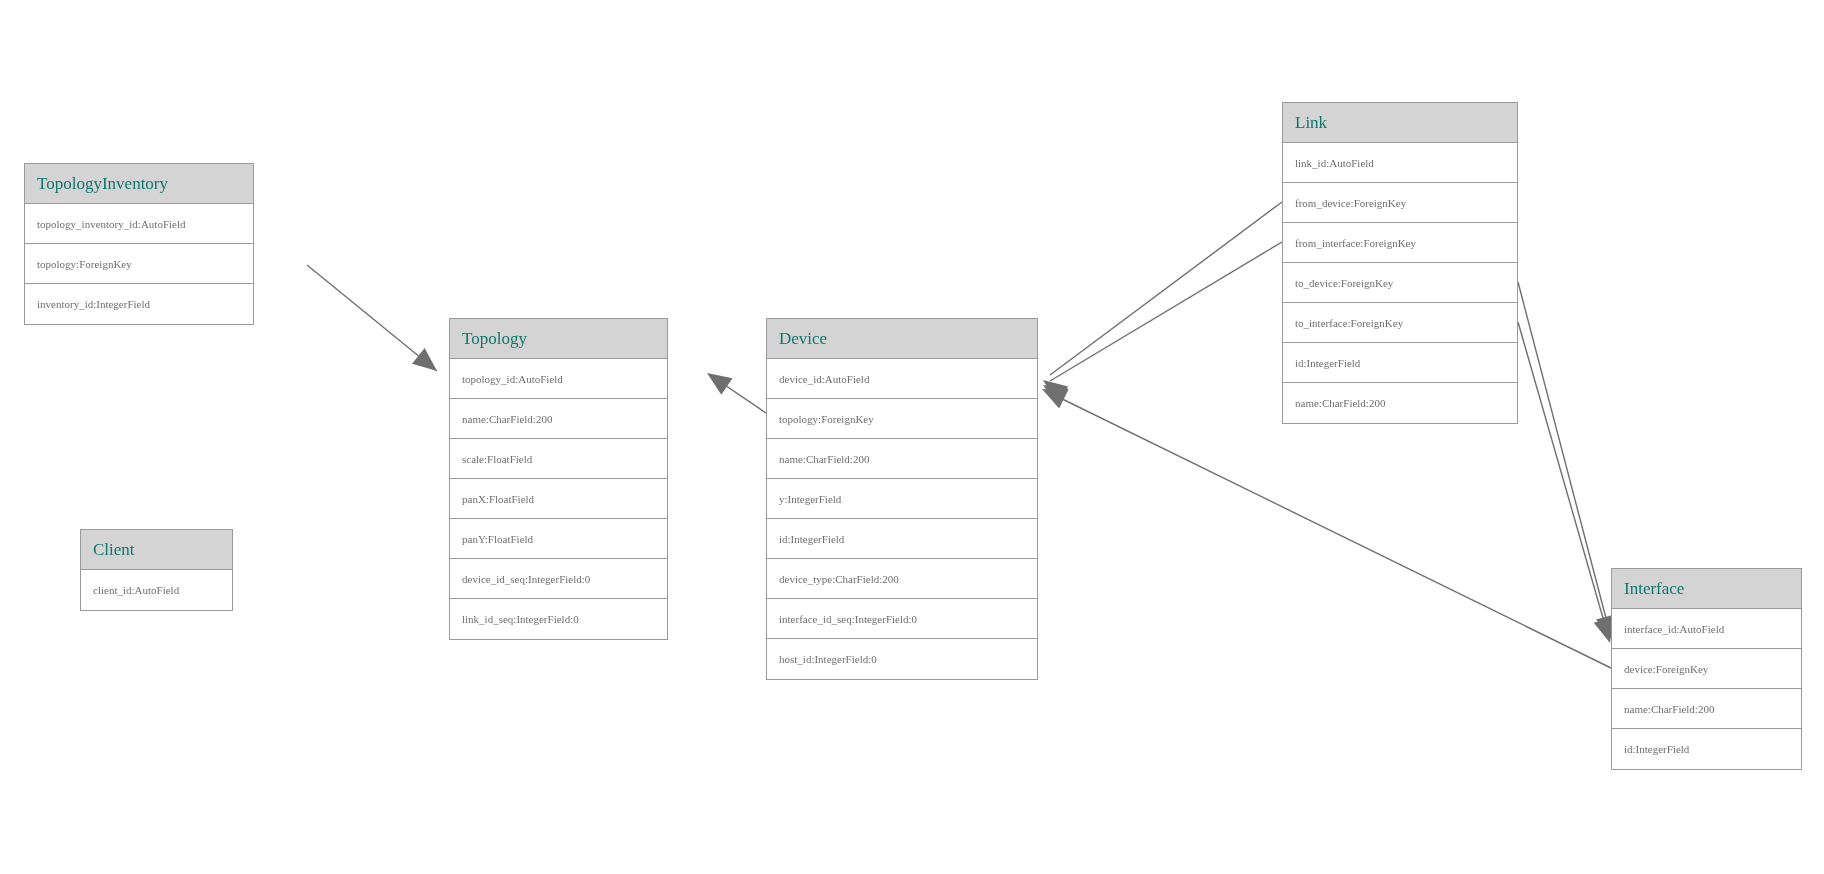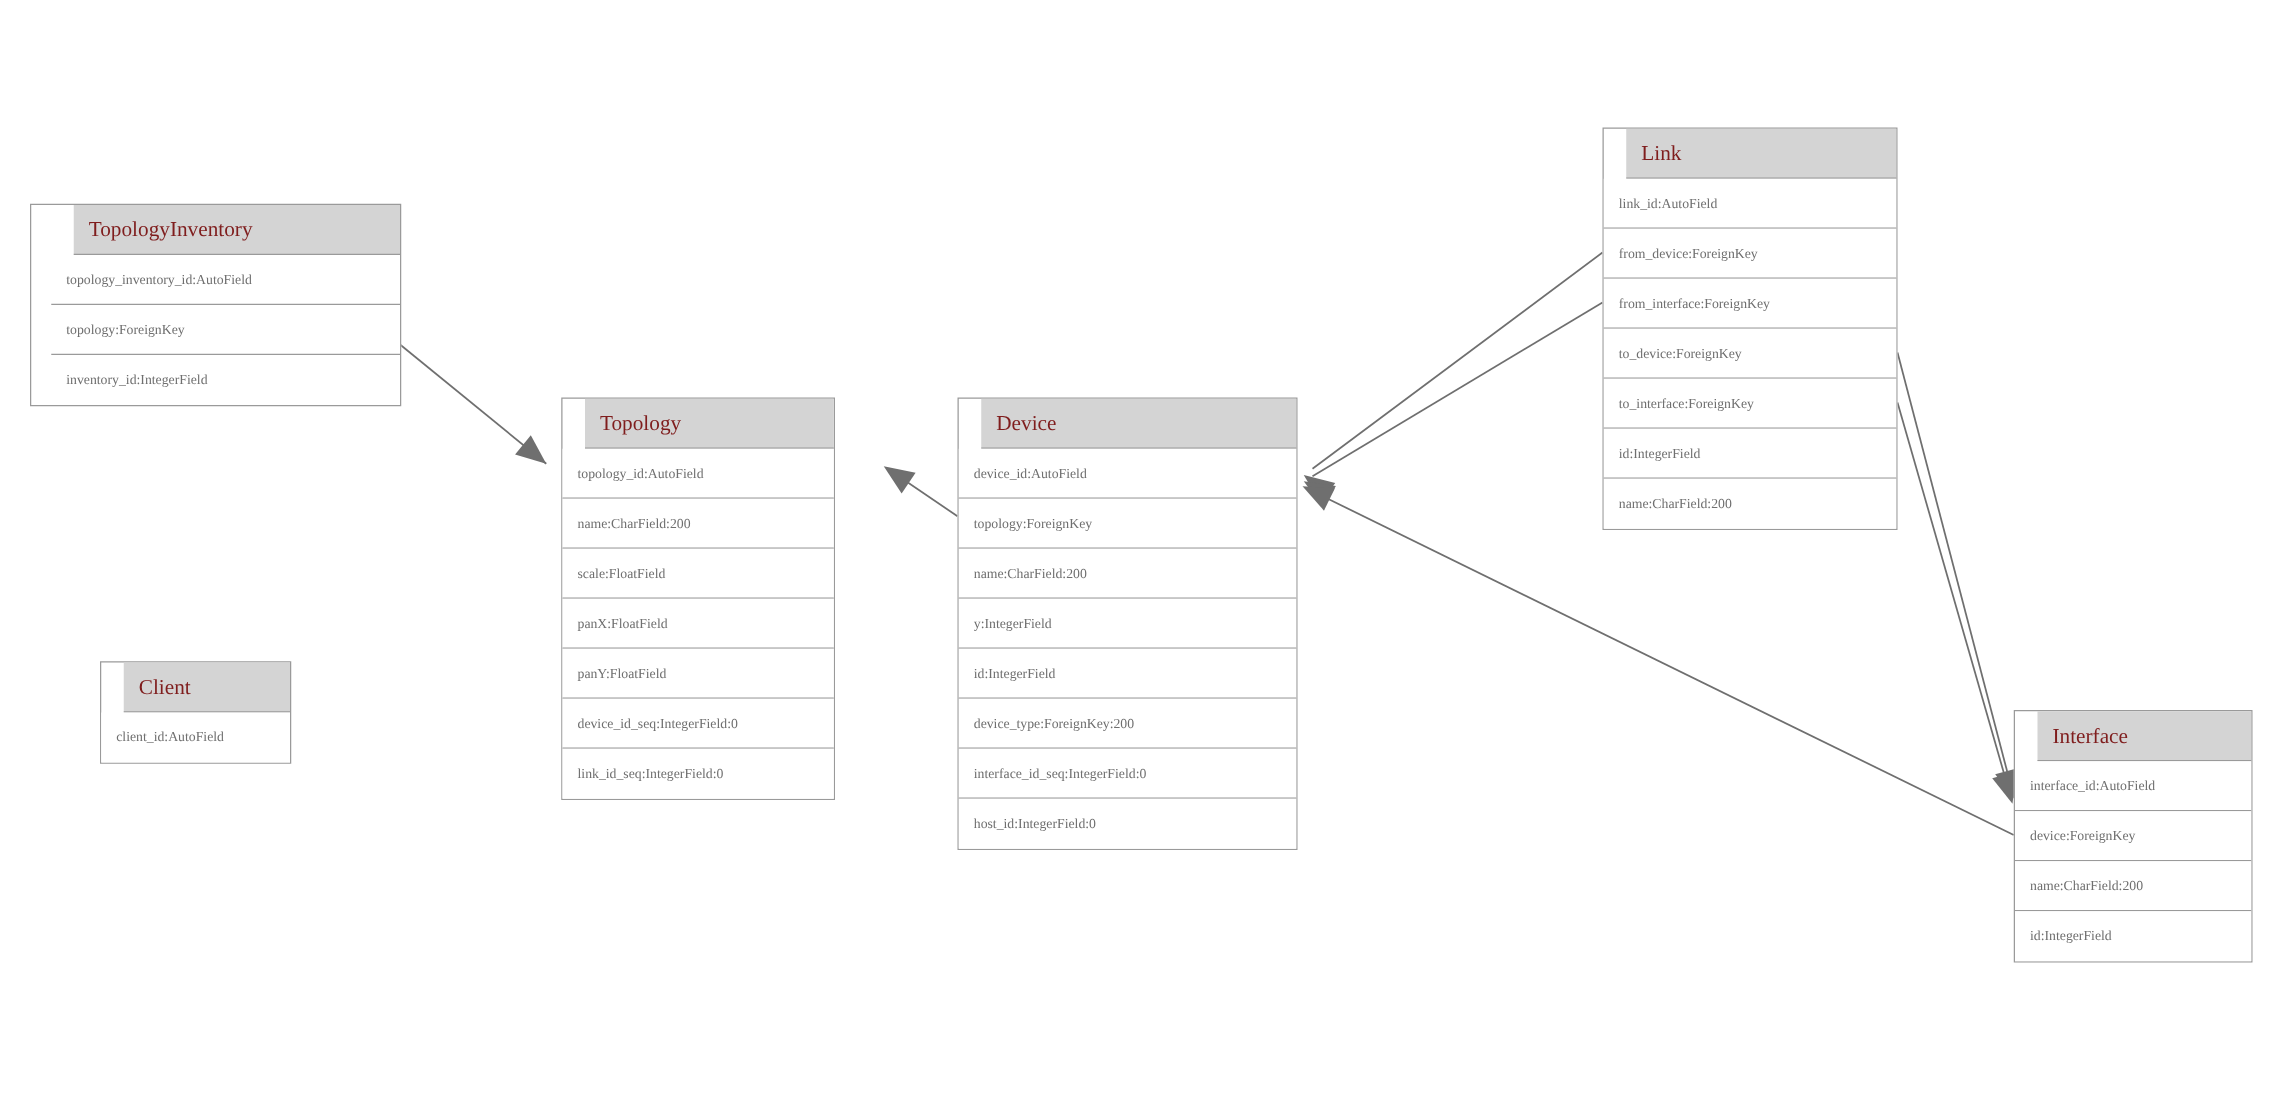--- a/index.html
+++ b/index.html
@@ -32,26 +32,25 @@
     border: 1px solid #9a9a9a;
     background: #ffffff;
     z-index: 2;
   }
   .entity-header {
     box-sizing: border-box;
     height: 40px;
     line-height: 40px;
     background: #d4d4d4;
     border-bottom: 1px solid #9a9a9a;
-    color: #7f1d1d;
+    color: #0f766e;
     font-size: 17px;
     padding: 0 0 0 12px;
     white-space: nowrap;
     overflow: hidden;
-    margin-left: 18px;
   }
   .entity-field {
     box-sizing: border-box;
     height: 40px;
     line-height: 40px;
     border-bottom: 1px solid #9a9a9a;
     color: #6f6f6f;
     font-size: 11px;
     padding: 0 0 0 12px;
     white-space: nowrap;
@@ -92,21 +91,21 @@
         <polyline points="1518,282 1607,622" fill="none" stroke="#6f6f6f" stroke-width="1.4"></polyline>
         <path d="M 0 0 L -24 -10 L -24 10 Z" fill="#6f6f6f" transform="translate(1612,640) rotate(75)"></path>
       </g>
       <g>
         <polyline points="1518,322 1605,625" fill="none" stroke="#6f6f6f" stroke-width="1.4"></polyline>
         <path d="M 0 0 L -24 -10 L -24 10 Z" fill="#6f6f6f" transform="translate(1610,643) rotate(74)"></path>
       </g>
     </svg>
 
   <div id="entity-layer">
-      <div class="entity" style="left: 24px; top: 163px; width: 297px; padding-left: 16px;">
+      <div class="entity" style="left: 24px; top: 163px; width: 230px;">
         <div class="entity-header">TopologyInventory</div>
         <div class="entity-field">topology_inventory_id:AutoField</div>
         <div class="entity-field">topology:ForeignKey</div>
         <div class="entity-field last">inventory_id:IntegerField</div>
       </div>
       <div class="entity" style="left: 449px; top: 318px; width: 219px;">
         <div class="entity-header">Topology</div>
         <div class="entity-field">topology_id:AutoField</div>
         <div class="entity-field">name:CharField:200</div>
         <div class="entity-field">scale:FloatField</div>
@@ -119,21 +118,21 @@
         <div class="entity-header">Client</div>
         <div class="entity-field last">client_id:AutoField</div>
       </div>
       <div class="entity" style="left: 766px; top: 318px; width: 272px;">
         <div class="entity-header">Device</div>
         <div class="entity-field">device_id:AutoField</div>
         <div class="entity-field">topology:ForeignKey</div>
         <div class="entity-field">name:CharField:200</div>
         <div class="entity-field">y:IntegerField</div>
         <div class="entity-field">id:IntegerField</div>
-        <div class="entity-field">device_type:ForeignKey:200</div>
+        <div class="entity-field">device_type:CharField:200</div>
         <div class="entity-field">interface_id_seq:IntegerField:0</div>
         <div class="entity-field last">host_id:IntegerField:0</div>
       </div>
       <div class="entity" style="left: 1282px; top: 102px; width: 236px;">
         <div class="entity-header">Link</div>
         <div class="entity-field">link_id:AutoField</div>
         <div class="entity-field">from_device:ForeignKey</div>
         <div class="entity-field">from_interface:ForeignKey</div>
         <div class="entity-field">to_device:ForeignKey</div>
         <div class="entity-field">to_interface:ForeignKey</div>

